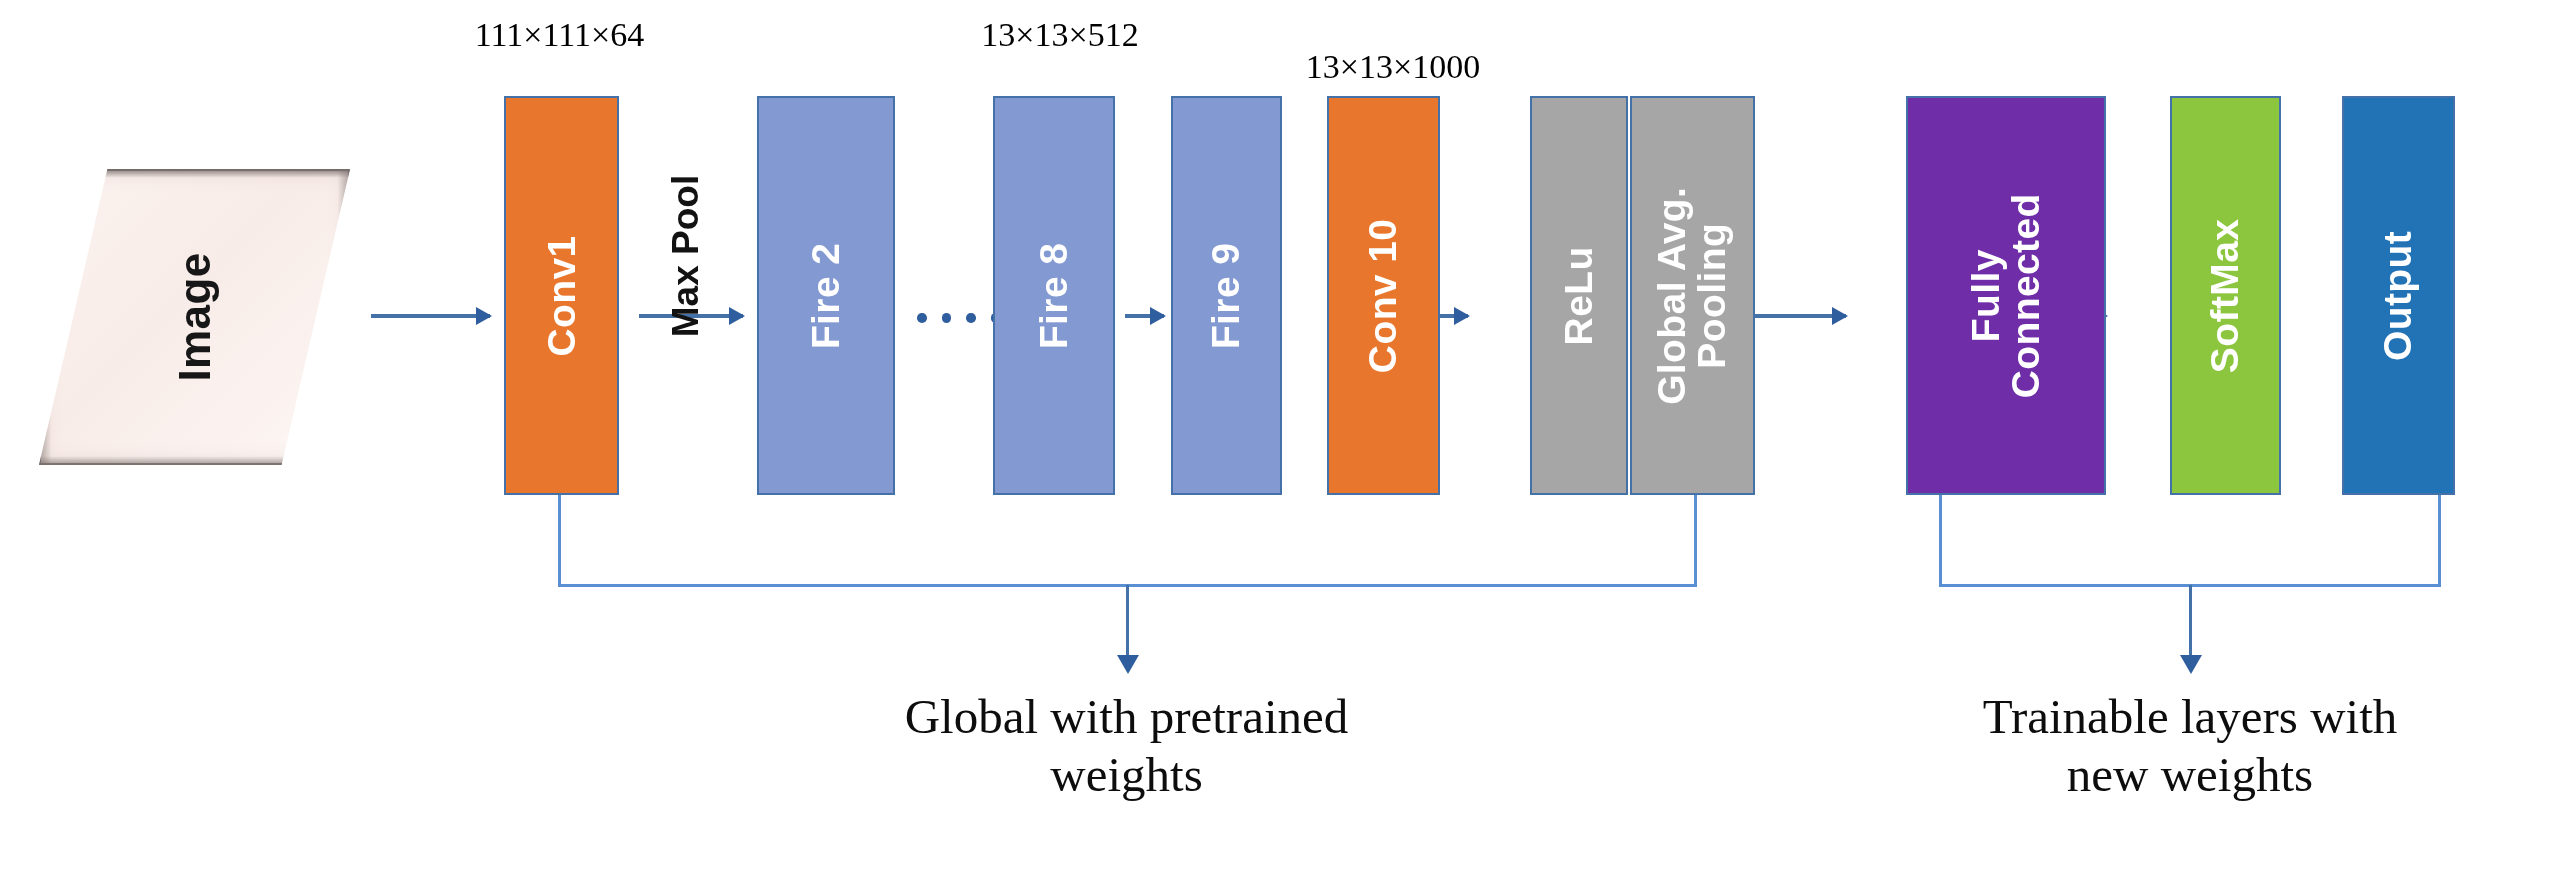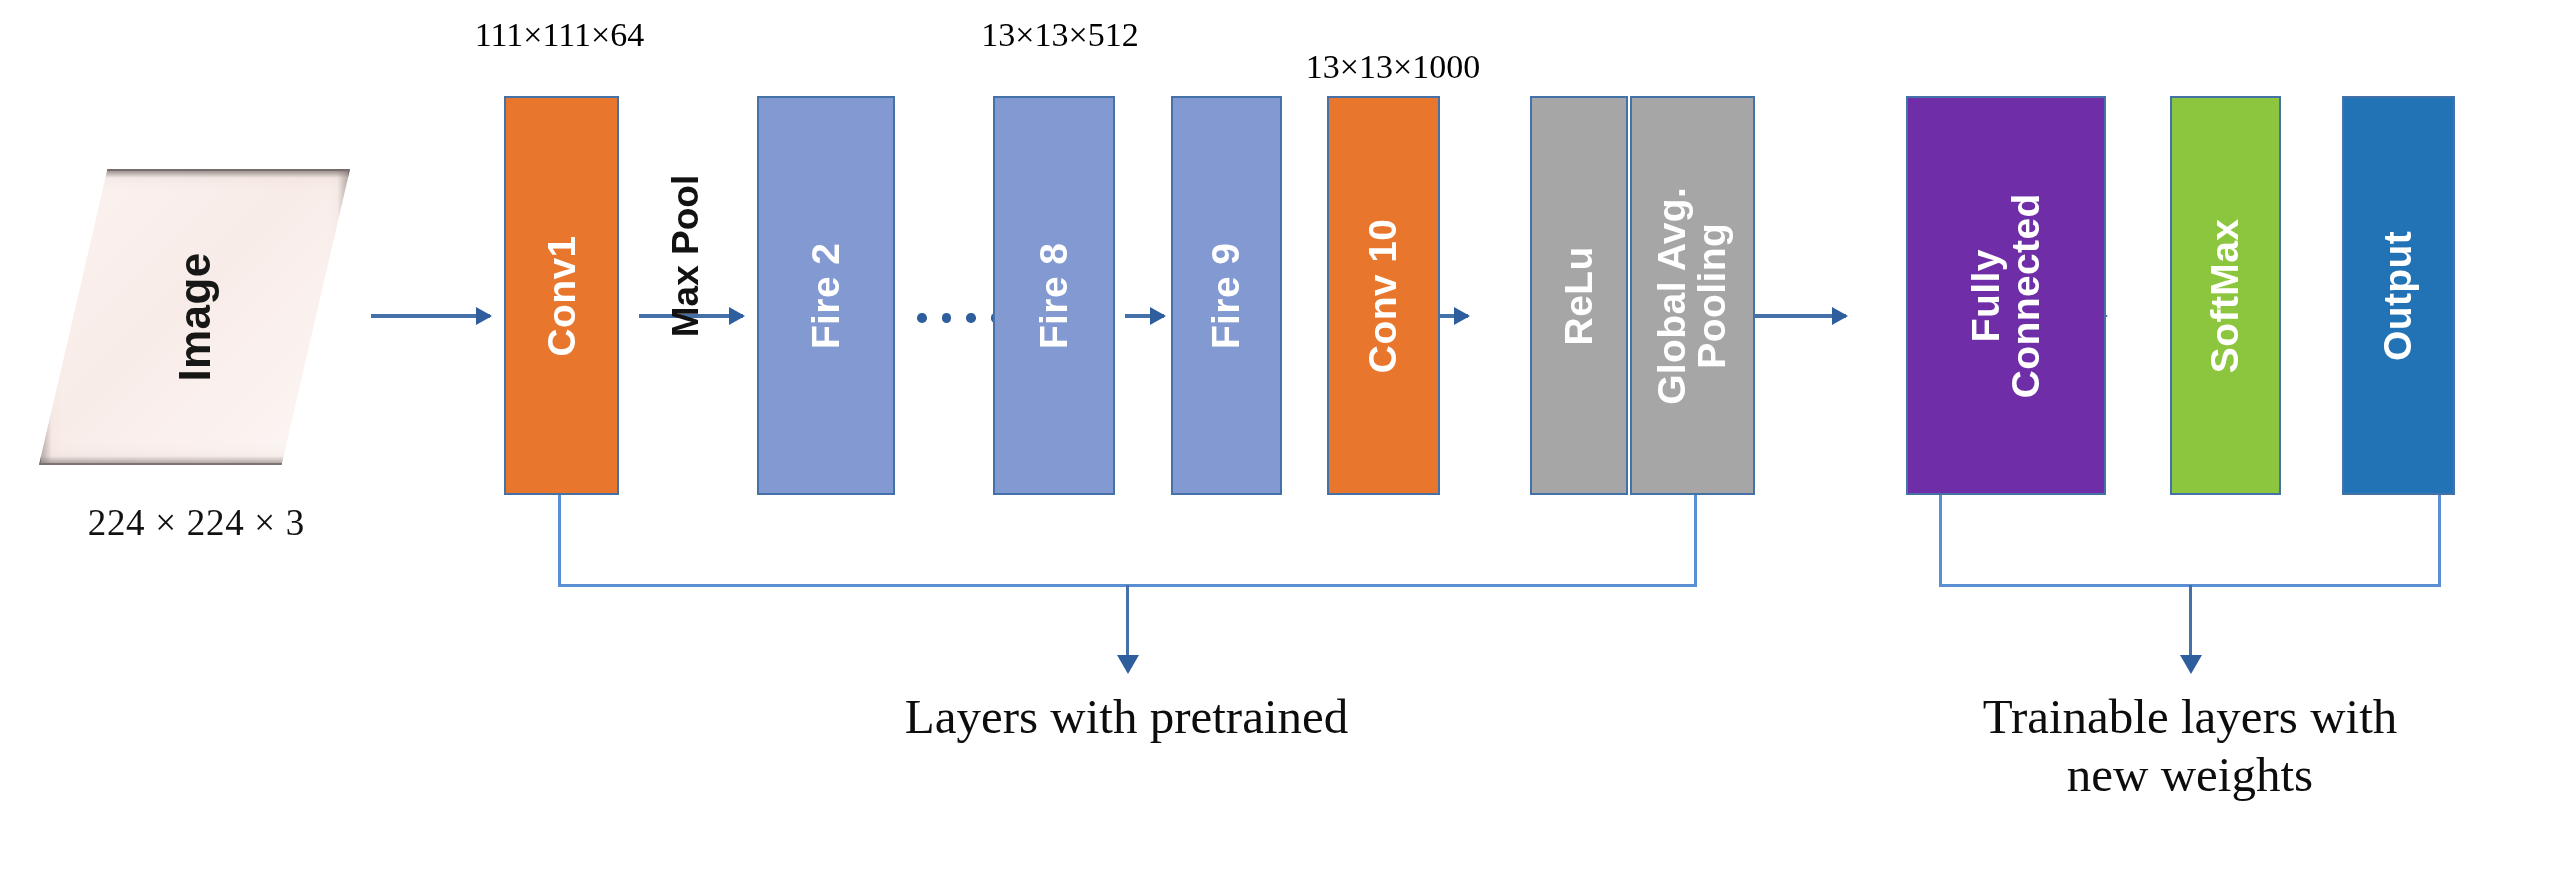--- a/index.html
+++ b/index.html
@@ -205,21 +205,20 @@
 
 <div id="canvas">
 
   <div class="para-wrap">
     <div class="para-shape"></div>
     <div class="para-border"></div>
     <div class="para-label">
       <span>Image</span>
     </div>
   </div>
-  <div class="img-dims">224 × 224 × 3</div>
 
   <div class="dim-label" style="left:415px; top:16.3px; width:289px;">111×111×64</div>
   <div class="dim-label" style="left:897px; top:16.3px; width:326px;">13×13×512</div>
   <div class="dim-label" style="left:1230px; top:16.3px; width:326px;margin-top:32px;">13×13×1000</div>
 
   <div class="arrow" style="left:371px;  top:314px; width:119px;"></div>
   <div class="arrow" style="left:639px;  top:314px; width:104px;"></div>
   <div class="dots" style="left:917px;  top:313px;">
     <i></i>
       <i></i>
@@ -279,21 +278,22 @@
     <div class="bar-text">SoftMax</div>
   </div>
 
   <div class="bar" style="left:2342px; width:113px; background:#2272b6;">
     <div class="bar-text">Output</div>
   </div>
 
   <div class="bracket" style="left:558px; top:495px; width:1139px; height:92px;"></div>
   <div class="brk-stem" style="left:1126px; top:585px; height:71px;"></div>
   <div class="group-caption" style="left:652px; top:688px; width:949px;">
-    <div>Layers with pretrained</div>
+    <div>Global with pretrained</div>
+    <div>weights</div>
   </div>
 
   <div class="bracket" style="left:1939px; top:495px; width:502px; height:92px;"></div>
   <div class="brk-stem" style="left:2189px; top:585px; height:71px;"></div>
   <div class="group-caption" style="left:1734px; top:688px; width:912px;">
     <div>Trainable layers with</div>
     <div>new weights</div>
   </div>
 
 </div>

